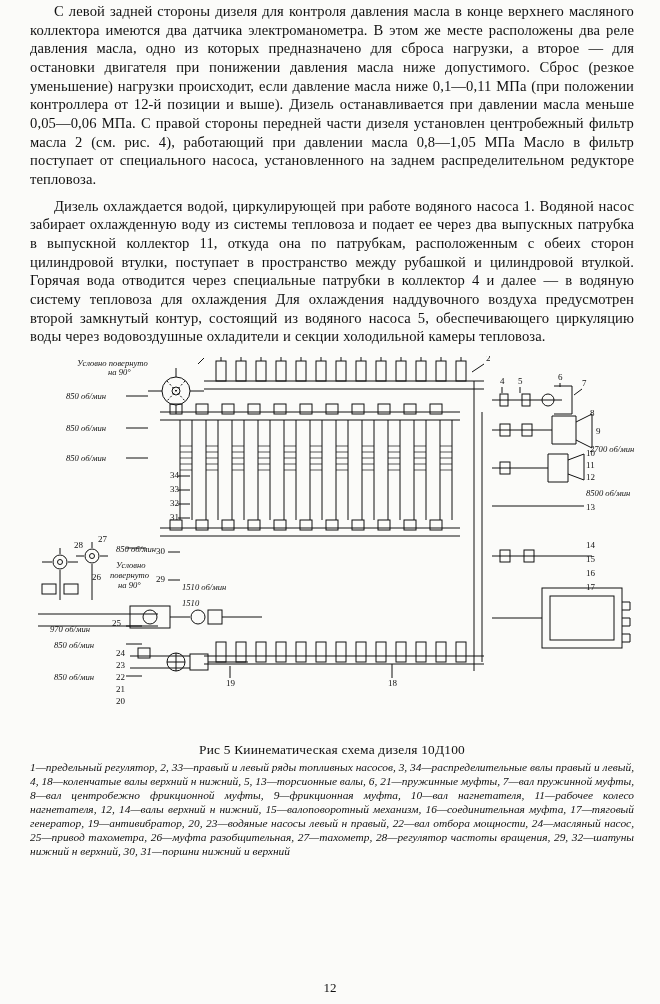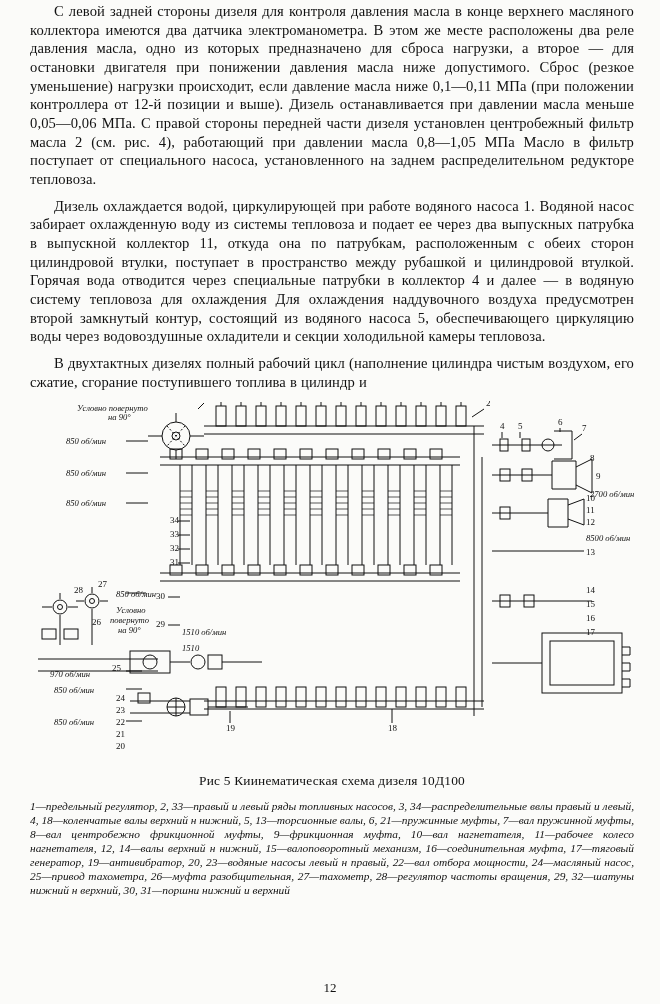--- a/index.html
+++ b/index.html
@@ -35,28 +35,28 @@
   }
   .fig-wrap {
     position: relative;
     margin-top: 10px;
     width: 604px;
     height: 370px;
   }
   .fig-caption {
     text-align: center;
     font-size: 13.4px;
-    margin-top: 2px;
+    margin-top: 16px;
     letter-spacing: 0.2px;
   }
   .legend {
     font-size: 11.4px;
     line-height: 1.22;
     text-align: justify;
-    margin-top: 11px;
+    margin-top: 3px;
     font-style: italic;
   }
   .page-number {
     position: absolute;
     bottom: 8px;
     left: 0;
     width: 100%;
     text-align: center;
     font-size: 13px;
   }
@@ -74,21 +74,20 @@
   }
 </style>
 </head>
 <body>
 
 <div class="page">
 
   <div class="body-text">
     <p>С левой задней стороны дизеля для контроля давления масла в конце верхнего масляного коллектора имеются два датчика электроманометра. В этом же месте расположены два реле давления масла, одно из которых предназначено для сброса нагрузки, а второе — для остановки двигателя при понижении давления масла ниже допустимого. Сброс (резкое уменьшение) нагрузки происходит, если давление масла ниже 0,1—0,11 МПа (при положении контроллера от 12-й позиции и выше). Дизель останавливается при давлении масла меньше 0,05—0,06 МПа. С правой стороны передней части дизеля установлен центробежный фильтр масла 2 (см. рис. 4), работающий при давлении масла 0,8—1,05 МПа  Масло в фильтр поступает от специального насоса, установленного на заднем распределительном редукторе тепловоза.</p>
     <p>Дизель охлаждается водой, циркулирующей при работе водяного насоса 1. Водяной насос забирает охлажденную воду из системы тепловоза и подает ее через два выпускных патрубка в выпускной коллектор 11, откуда она по патрубкам, расположенным с обеих сторон цилиндровой втулки, поступает в пространство между рубашкой и цилиндровой втулкой. Горячая вода отводится через специальные патрубки в коллектор 4 и далее — в водяную систему тепловоза для охлаждения  Для охлаждения наддувочного воздуха предусмотрен второй замкнутый контур, состоящий из водяного насоса 5, обеспечивающего циркуляцию воды через водовоздушные охладители и секции холодильной камеры тепловоза.</p>
-    <p>В двухтактных дизелях полный рабочий цикл (наполнение цилиндра чистым воздухом, его сжатие, сгорание поступившего топлива в цилиндр и</p>
   </div>
 
   <div class="fig-wrap">
     <svg class="diagram" width="604" height="370" viewBox="0 0 604 370">
       <g stroke="#111" fill="none" stroke-width="1">
 
         <text class="rpm" x="47" y="10" fill="#111" stroke="none">Условно повернуто</text>
         <text class="rpm" x="78" y="19" fill="#111" stroke="none">на 90°</text>
         <circle cx="146" cy="35" r="14"></circle>
         <circle cx="146" cy="35" r="4"></circle>

